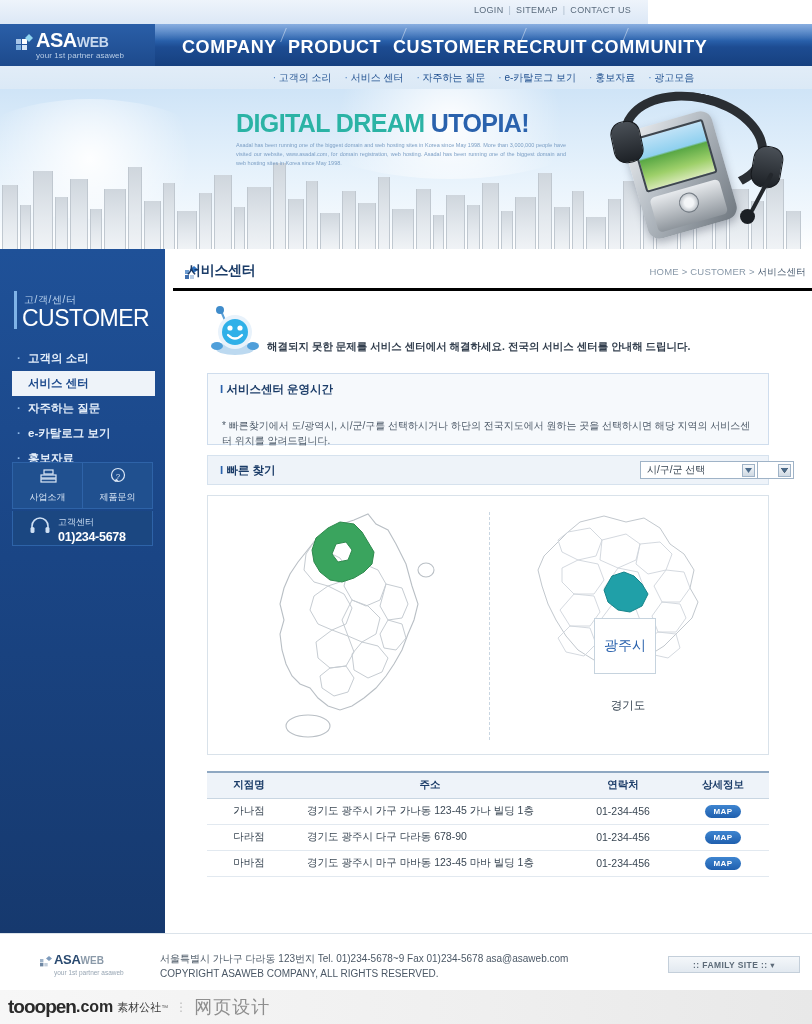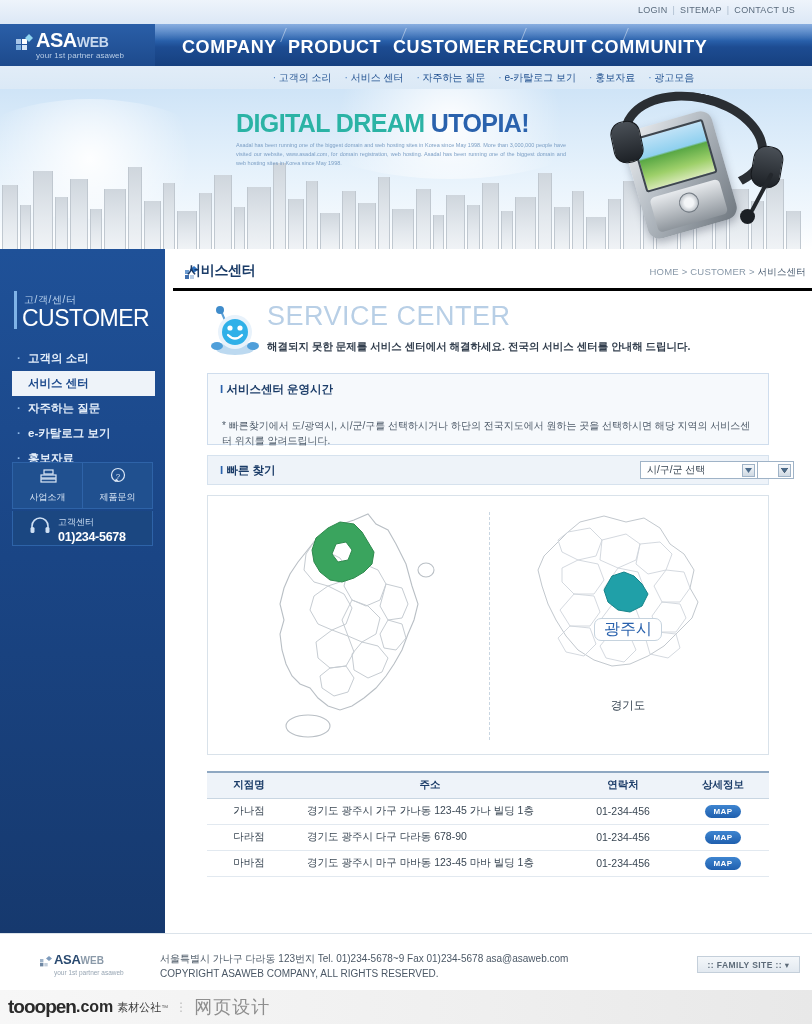--- a/index.html
+++ b/index.html
@@ -6,21 +6,21 @@
   body {
     width: 812px; height: 1024px;
     font-family: "Liberation Sans", "DejaVu Sans", sans-serif;
     background: #ffffff;
     overflow: hidden;
     position: relative;
   }
 
   
   .topbar {
-    position: absolute; top: 0; left: 0; width: 812px; height: 24px;
+    position: absolute; top: 0; left: 0; width: 648px; height: 24px;
     background: linear-gradient(to bottom, #eef4fb 0%, #dce8f6 100%);
   }
   .topbar .links {
     position: absolute; right: 12px; top: 5px;
     font-size: 9px; color: #5a6b7d; letter-spacing: .3px;
   }
   .topbar .links span { padding: 0 5px; }
   .topbar .links .sep { color: #aabbcc; padding: 0; }
 
   
@@ -288,22 +288,22 @@
   }
   .map-left { position: absolute; left: 28px; top: 12px; }
   .map-right { position: absolute; left: 300px; top: 18px; }
   .map-caption {
     position: absolute; left: 300px; width: 240px; top: 202px;
     text-align: center; font-size: 11.5px; color: #33414f;
   }
   .city-label {
     position: absolute; left: 386px; top: 122px;
     background: #ffffff; border: 1px solid #c6d3de;
-    padding: 0 9px; font-size: 16px; color: #2a62ad;
-    border-radius: 7px;
+    padding: 18px 9px; font-size: 14px; color: #2a62ad;
+    border-radius: 0;
   }
 
   .branch-table {
     position: absolute; left: 42px; top: 522px; width: 562px;
     border-collapse: collapse; font-size: 10.5px;
   }
   .branch-table th {
     background: #eef3f9; color: #1b3c68; font-weight: bold;
     height: 26px; border-top: 2px solid #8fa8c2; border-bottom: 1px solid #c9d6e2;
   }
@@ -327,21 +327,21 @@
   .f-logo-asa { font-size: 13px; font-weight: bold; color: #2a4a70; letter-spacing: -.3px; }
   .f-logo-web { font-size: 10px; font-weight: bold; color: #8b9aa9; }
   .f-logo-tag { font-size: 6.5px; color: #97a5b3; margin-top: 1px; }
   .f-addr {
     position: absolute; left: 160px; top: 17px;
     font-size: 10px; line-height: 1.5; color: #4b5866;
   }
   .f-copy { color: #4b5866; }
   .family-site {
     position: absolute; right: 12px; top: 22px;
-    width: 103px; height: 17px;
+    width: 132px; height: 17px;
     background: linear-gradient(to bottom, #f4f7fa, #e2e9f0);
     border: 1px solid #c4cfda;
     font-size: 8.5px; font-weight: bold; color: #5d6b79;
     display: flex; align-items: center; justify-content: center;
     letter-spacing: .4px; cursor: pointer;
   }
 
   
   .watermark {
     position: absolute; left: 0; top: 990px; width: 812px; height: 34px;
@@ -559,21 +559,20 @@
         <ellipse cx="30" cy="44" rx="19" ry="6" fill="#bcd9f0"></ellipse>
         <circle cx="30" cy="27" r="17" fill="#e8f2fb"></circle>
         <circle cx="30" cy="27" r="13" fill="#2fb0e8"></circle>
         <circle cx="25" cy="23" r="2.6" fill="#ffffff"></circle>
         <circle cx="35" cy="23" r="2.6" fill="#ffffff"></circle>
         <path d="M23 30 q7 7 14 0" stroke="#ffffff" stroke-width="2.2" fill="none" stroke-linecap="round"></path>
         <ellipse cx="12" cy="41" rx="6" ry="4" fill="#4f9fda"></ellipse>
         <ellipse cx="48" cy="41" rx="6" ry="4" fill="#4f9fda"></ellipse>
       </svg>
     </span>
-    <div class="sc-word">SERVICE CENTER</div>
     <div class="sc-desc">해결되지 못한 문제를 서비스 센터에서 해결하세요. 전국의 서비스 센터를 안내해 드립니다.</div>
   </div>
 
   <div class="hours-box">
     <div class="hours-title">서비스센터 운영시간</div>
     <div class="hours-note">* 빠른찾기에서 도/광역시, 시/군/구를 선택하시거나 하단의 전국지도에서 원하는 곳을 선택하시면 해당 지역의 서비스센터 위치를 알려드립니다.</div>
   </div>
 
   <div class="quick-bar">
     <span class="quick-title">빠른 찾기</span>

